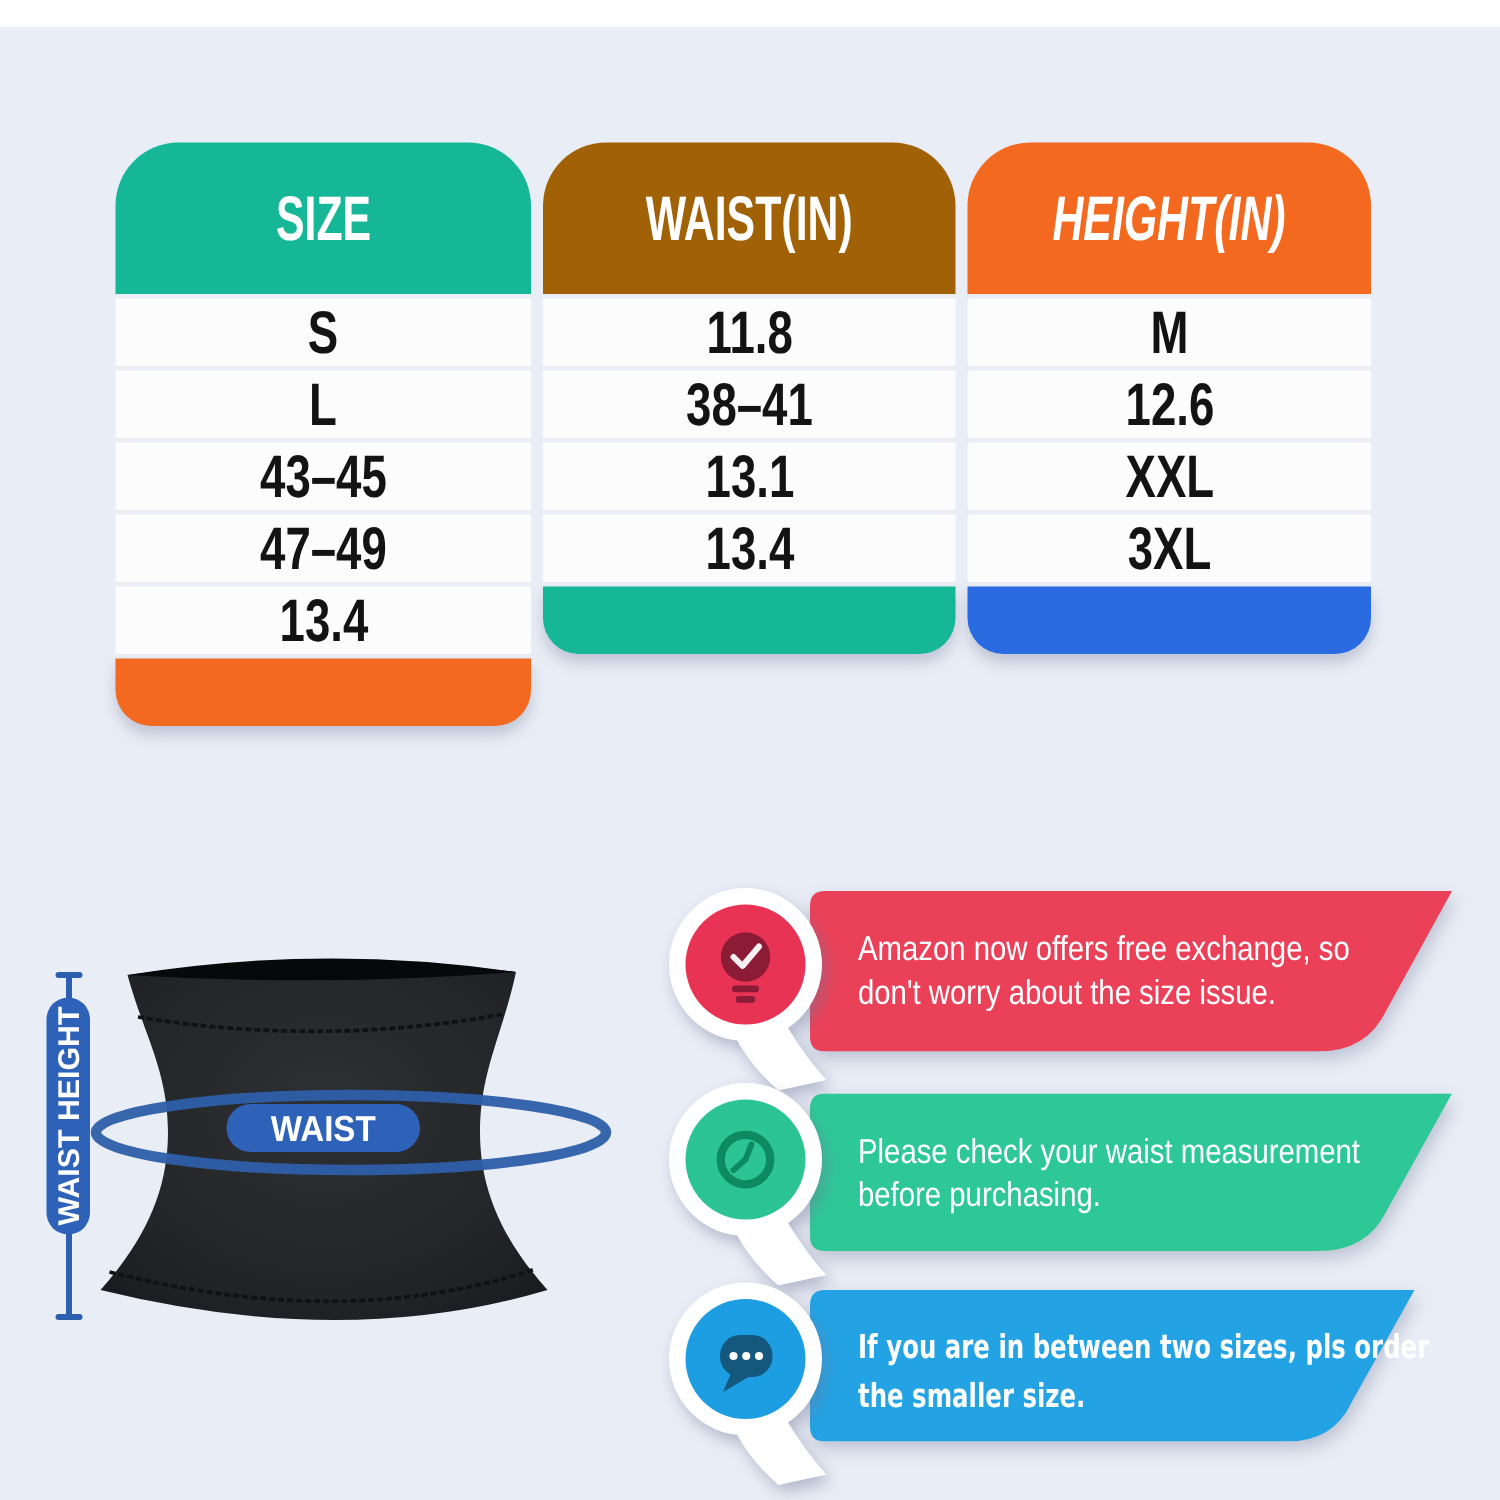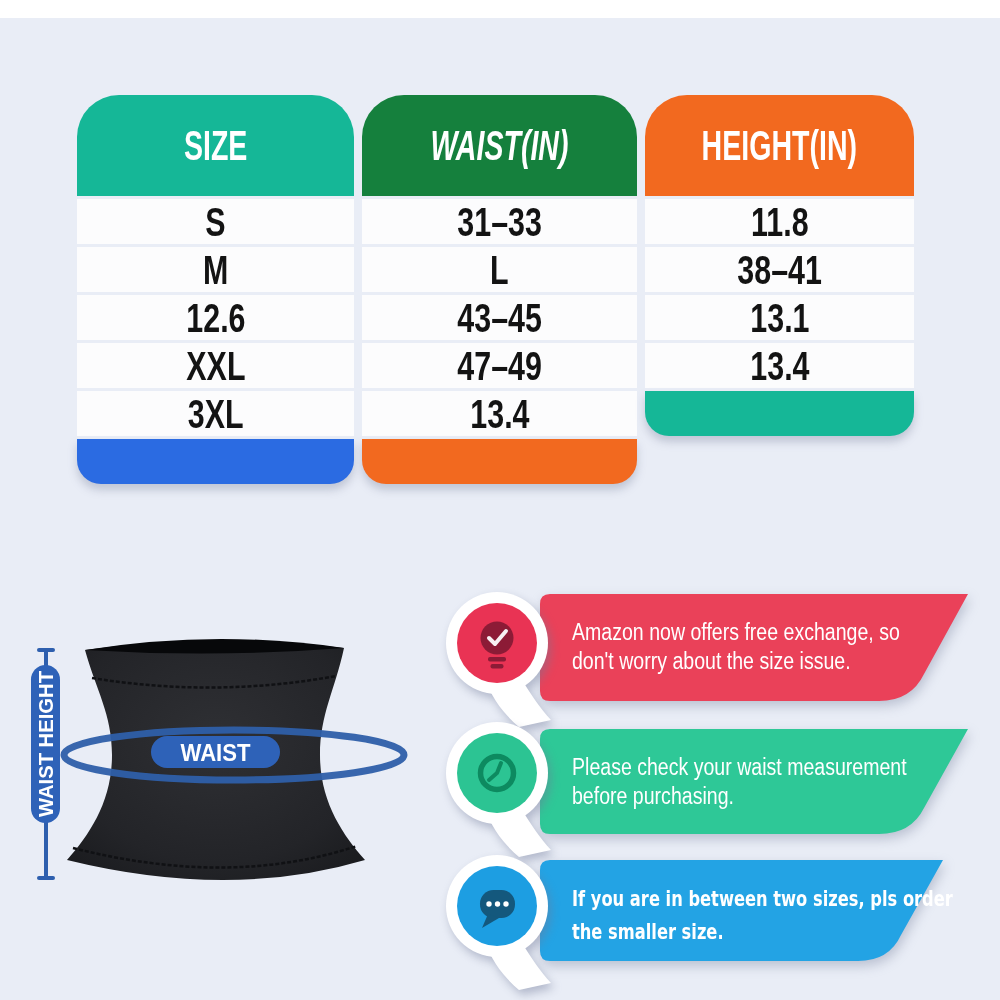--- a/index.html
+++ b/index.html
@@ -54,32 +54,29 @@
 </head>
 <body>
 
 <div id="stage">
 
   <div class="size-table">
 
     <div class="hcell" style="background-color: rgb(21, 183, 151);">
       <span>SIZE</span>
     </div>
-    <div class="hcell" style="background-color: #15803d; font-style: italic;">
+    <div class="hcell" style="background-color: #a16207;">
       <span>WAIST(IN)</span>
     </div>
-    <div class="hcell" style="background-color: rgb(242, 105, 31);">
+    <div class="hcell" style="background-color: rgb(242, 105, 31); font-style: italic;">
       <span>HEIGHT(IN)</span>
     </div>
 
     <div class="cell">
         <span>S</span>
-      </div>
-    <div class="cell">
-        <span>31–33</span>
       </div>
     <div class="cell">
         <span>11.8</span>
       </div>
 
     <div class="cell">
         <span>M</span>
       </div>
 
     <div class="cell">

